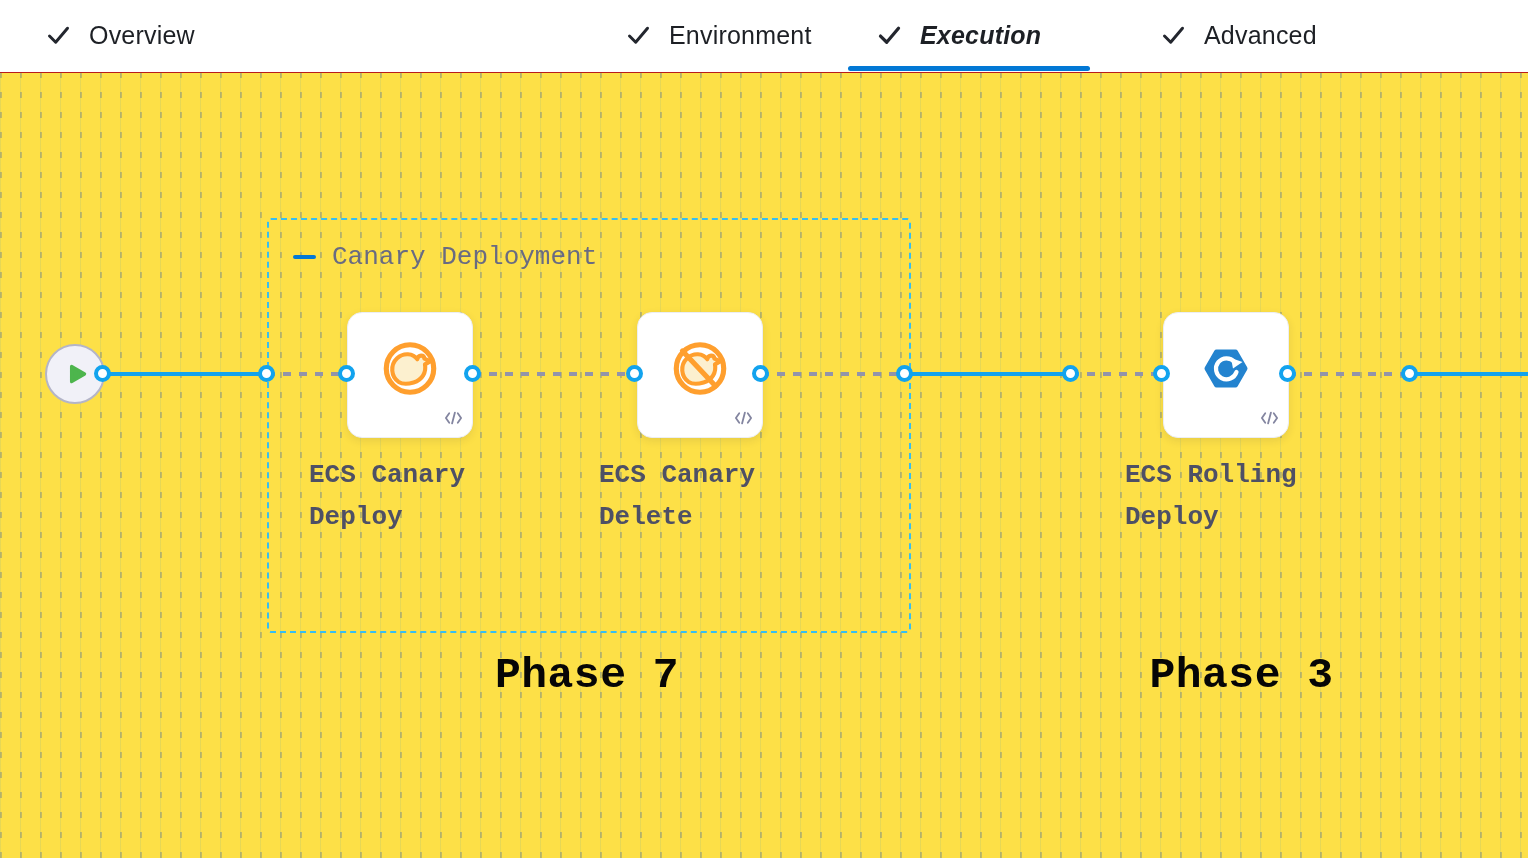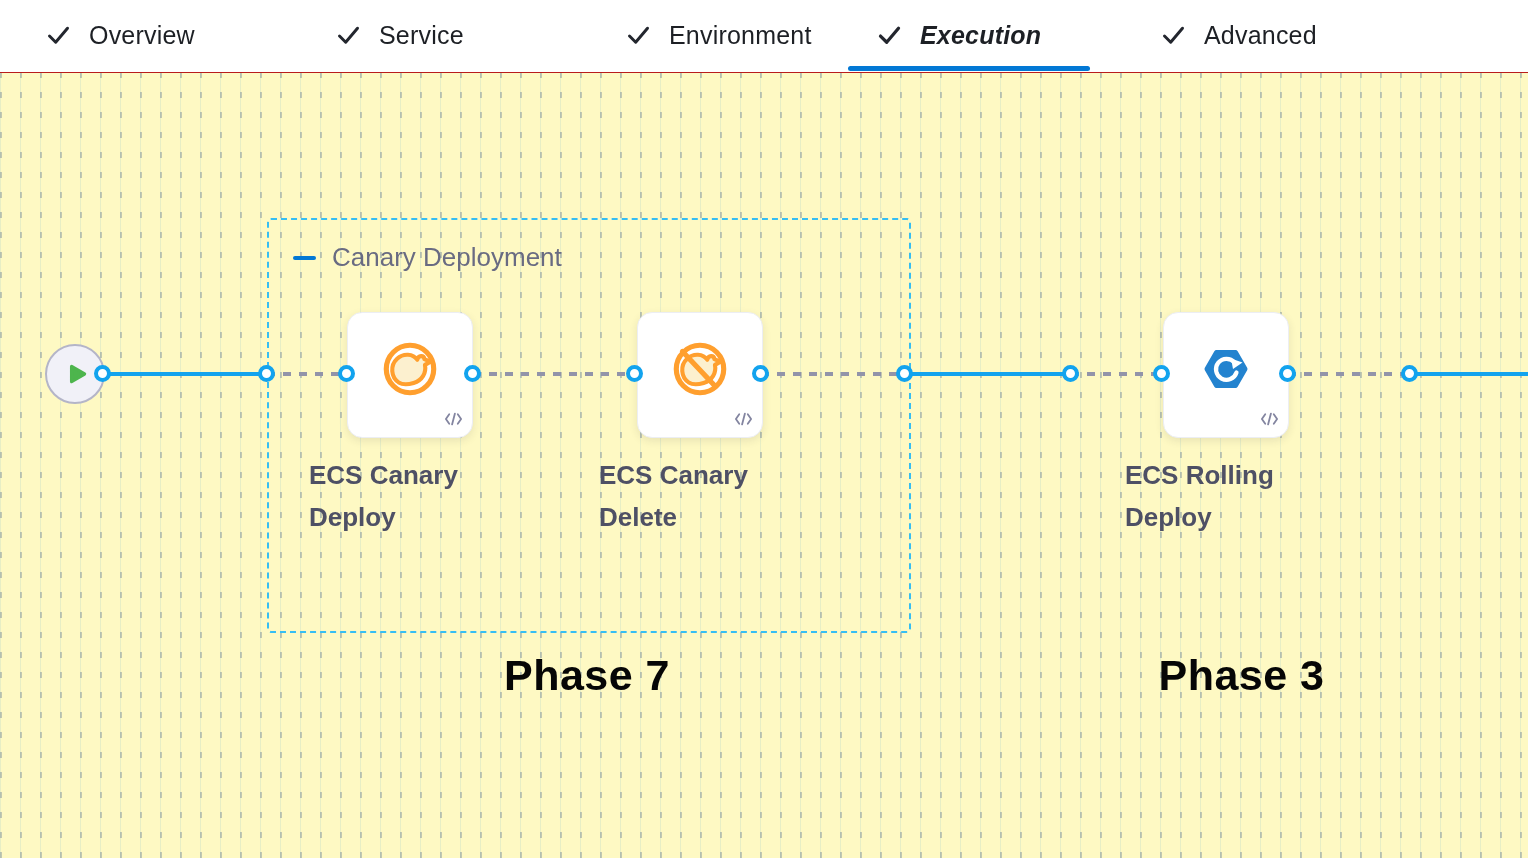--- a/index.html
+++ b/index.html
@@ -7,21 +7,21 @@
 
   
   .tabbar{position:absolute;left:0;top:0;width:1528px;height:72px;background:#fff;border-bottom:1px solid #b91c1c;z-index:10;}
   .tab{position:absolute;top:0;height:71px;display:flex;align-items:center;gap:17px;cursor:pointer;}
   .tab .lbl{font-size:25px;color:var(--tab-text,#1d2025);letter-spacing:.2px;}
   .tab.active .lbl{font-weight:700;font-style:italic;}
   .tab .chk{display:flex;align-items:center;}
   .underline{position:absolute;left:848px;top:66px;width:242px;height:5px;border-radius:4px;background:var(--accent-blue,#0278d5);}
 
   
-  .canvas{position:absolute;left:0;top:72px;width:1528px;height:786px;background:#fef9c3;overflow:hidden;}
+  .canvas{position:absolute;left:0;top:72px;width:1528px;height:786px;background:#fde047;overflow:hidden;font-family:Liberation Mono, monospace;}
   .canvas::before{content:"";position:absolute;inset:0;z-index:0;
     background:repeating-linear-gradient(to right, rgba(30,144,214,0.10) 0 1px, transparent 1px 20px);}
   .canvas::after{content:"";position:absolute;inset:0;z-index:0;
     background:repeating-linear-gradient(to right, rgba(96,118,145,0.38) 0 2px, transparent 2px 20px);
     -webkit-mask-image:repeating-linear-gradient(to bottom, #000 0 6px, transparent 6px 20px);
     mask-image:repeating-linear-gradient(to bottom, #000 0 6px, transparent 6px 20px);}
 
   
   .group{position:absolute;top:146px;height:411px;border:2px dashed var(--group-border,#35bef3);border-radius:4px;z-index:1;background:transparent;}
   .group-hdr{position:absolute;left:24px;top:22px;display:flex;align-items:center;gap:16px;cursor:pointer;}
@@ -48,28 +48,20 @@
 <body>
 
 <div class="tabbar">
   <div class="tab" style="left:45px">
     <span class="chk">
       <svg width="27" height="27" viewBox="0 0 24 24">
           <path d="M4 12.5 L9.5 18 L20 5.5" fill="none" stroke="#23262e" stroke-width="2.6" stroke-linecap="round" stroke-linejoin="round"></path>
         </svg>
     </span>
     <span class="lbl">Overview</span>
-  </div>
-  <div class="tab" style="left:335px">
-    <span class="chk">
-      <svg width="27" height="27" viewBox="0 0 24 24">
-          <path d="M4 12.5 L9.5 18 L20 5.5" fill="none" stroke="#23262e" stroke-width="2.6" stroke-linecap="round" stroke-linejoin="round"></path>
-        </svg>
-    </span>
-    <span class="lbl">Service</span>
   </div>
   <div class="tab" style="left:625px">
     <span class="chk">
       <svg width="27" height="27" viewBox="0 0 24 24">
           <path d="M4 12.5 L9.5 18 L20 5.5" fill="none" stroke="#23262e" stroke-width="2.6" stroke-linecap="round" stroke-linejoin="round"></path>
         </svg>
     </span>
     <span class="lbl">Environment</span>
   </div>
   <div class="tab active" style="left:876px">

